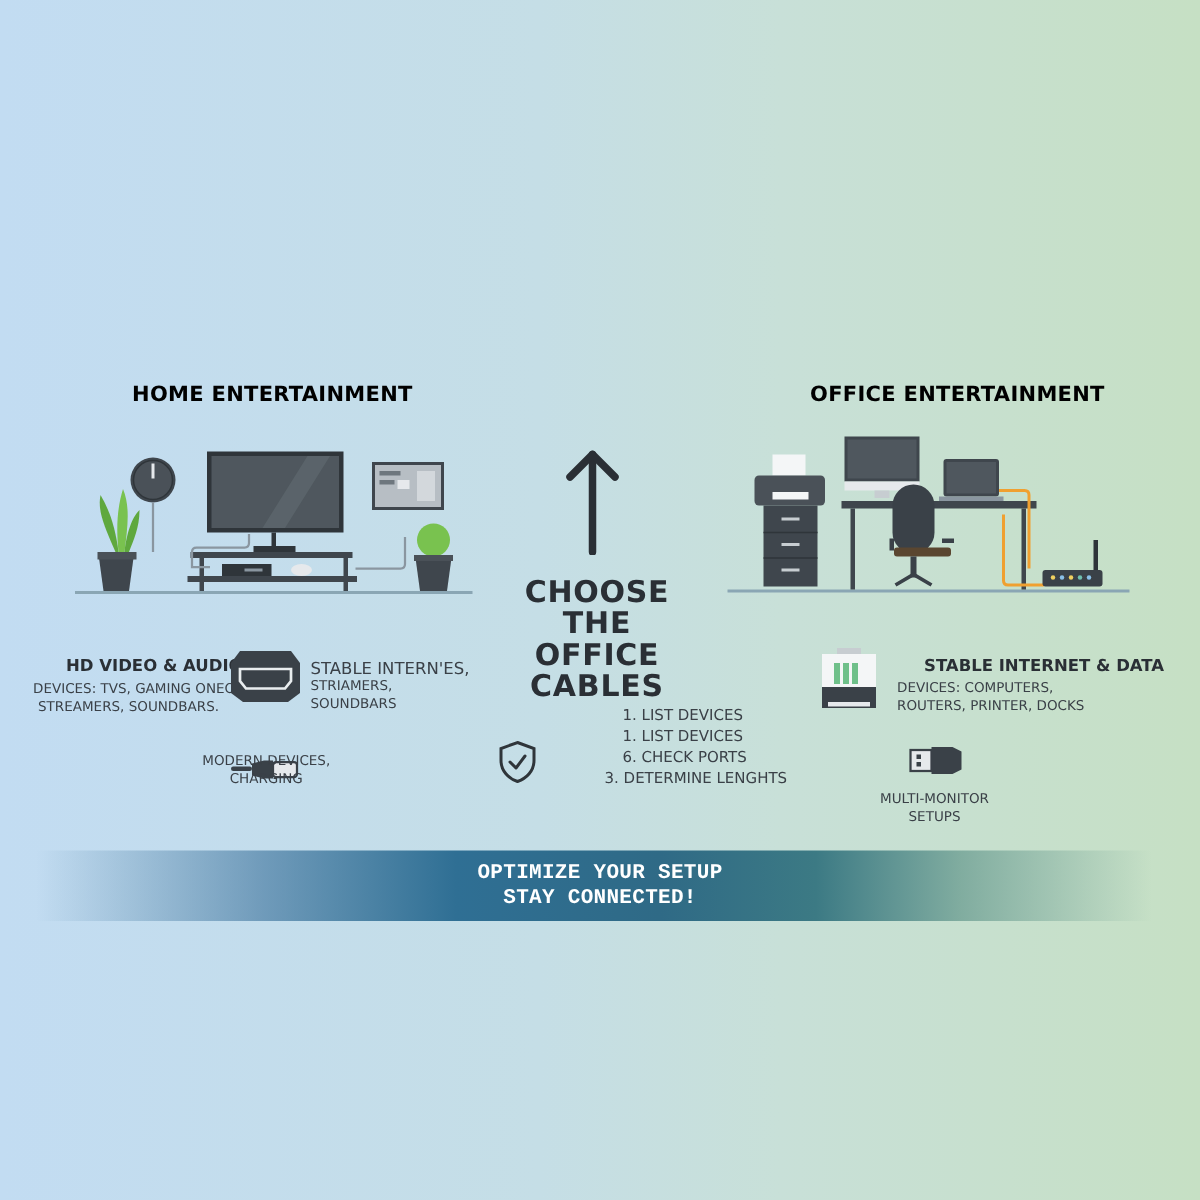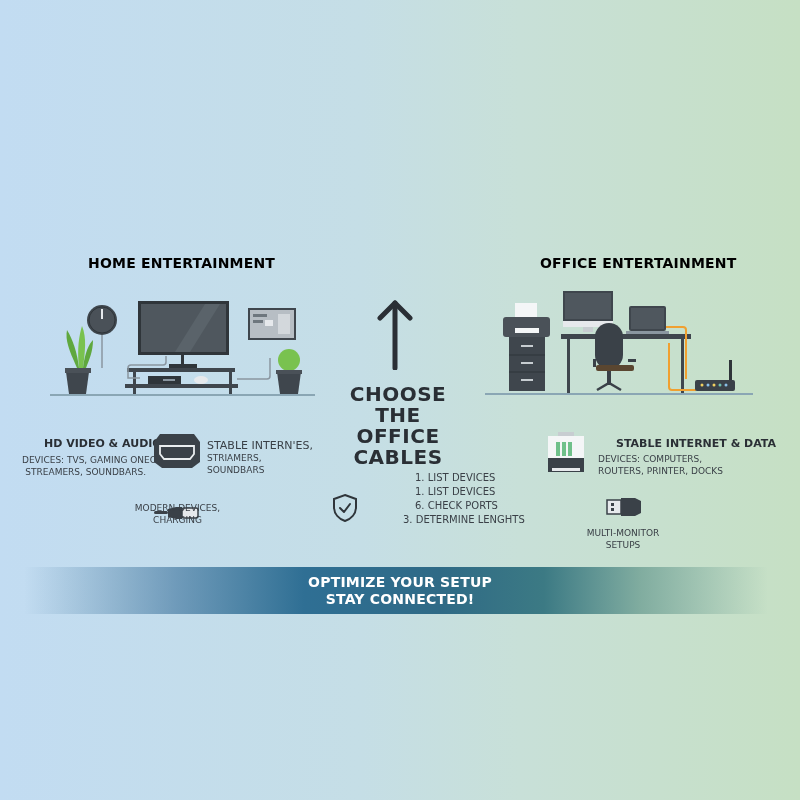--- a/index.html
+++ b/index.html
@@ -13,21 +13,21 @@
   .heading { font-weight:bold; font-size:14px; letter-spacing:0.2px; color:#000000; white-space:nowrap; }
   .small { font-size:9px; line-height:12px; color:#3a4047; text-transform:uppercase; white-space:nowrap; }
   .feat-title { font-weight:bold; font-size:11px; color:#2a2f35; white-space:nowrap; }
   .center-title { font-weight:bold; font-size:20px; line-height:21px; text-align:center; color:#2a2f35; letter-spacing:0.5px; }
   .steps { font-size:10px; line-height:14px; color:#3a4047; white-space:nowrap; }
   .banner {
     position:absolute; left:0; top:567px; width:800px; height:47px;
     background: linear-gradient(90deg, rgba(42,100,145,0) 3%, rgba(42,100,145,0.55) 22%, #2f6f94 38%, #2f6a86 55%, #3c7a84 68%, rgba(70,130,120,0.55) 80%, rgba(110,160,130,0) 96%);
     display:flex; flex-direction:column; align-items:center; justify-content:center;
   }
-  .banner span { color:#fff; font-weight:bold; font-size:14px; line-height:17px; letter-spacing:0.2px; }
+  .banner span { color:#fff; font-weight:bold; font-size:14px; line-height:17px; letter-spacing:0.2px;font-family:Liberation Mono, monospace; }
 </style>
 </head>
 <body>
 
 <div class="abs heading" style="left:88px; top:255px;">HOME ENTERTAINMENT</div>
 
 <svg class="abs" style="left:45px; top:300px;" width="280" height="100">
 
   <rect x="5" y="94" width="265" height="2" fill="#8aa6b4"></rect>
 

